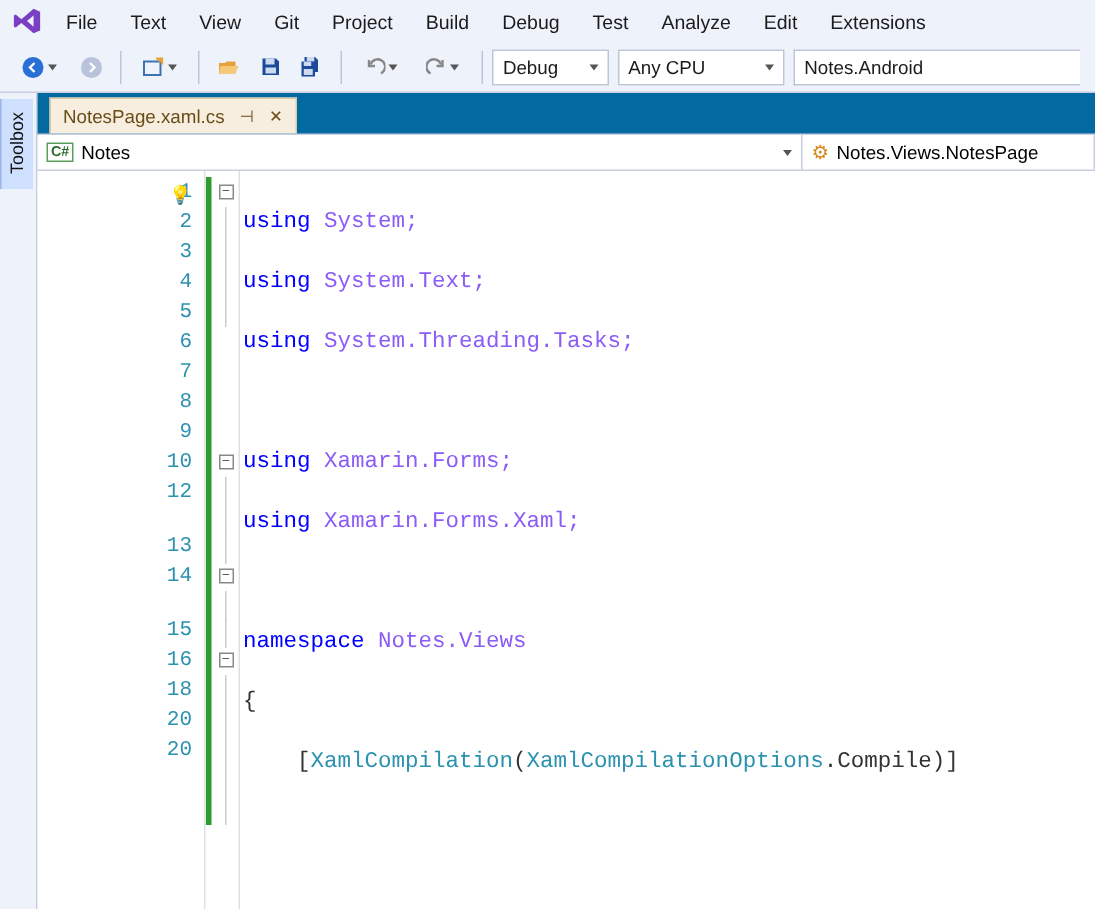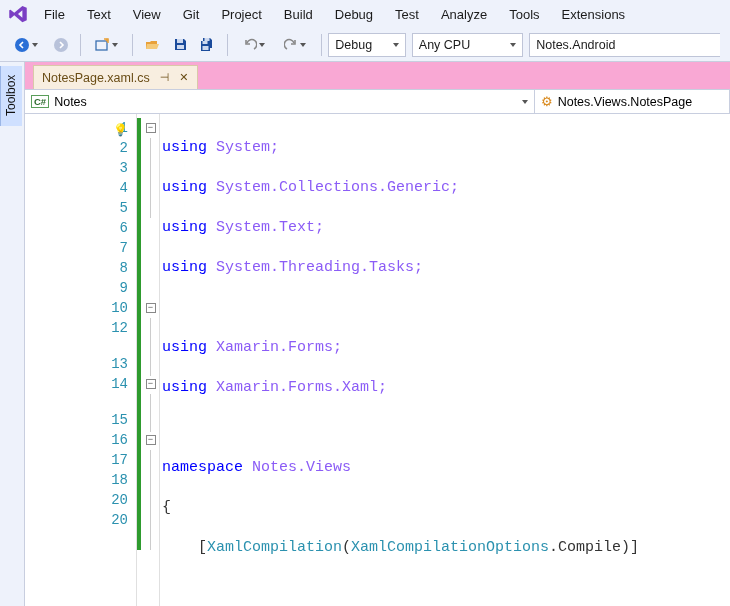--- a/index.html
+++ b/index.html
@@ -92,21 +92,21 @@
       text-align:center;
     }
     .sidebar-col{width:24px;background:#eef2fb;}
     .editor-col{
       flex:1; display:flex; flex-direction:column; background:#fff;
       border-left:1px solid #c8cedf;
     }
     
     .doctab-row{
       display:flex; align-items:flex-end; height:28px;
-      background:#f9a8d4; padding: 4px 8px 0 8px;
+      background:#0369a1; padding: 4px 8px 0 8px;
       border-bottom:1px solid #c8cedf;
     }
     .doctab{
       display:flex; align-items:center;
       height:24px; padding:0 8px;
       background:#f8eee0;
       border:1px solid #d9c9a8;
       border-bottom:none;
       font-size:12.5px;
       color:#6a4d16;
@@ -178,21 +178,21 @@
   </div>
   <div class="menu-item">File</div>
   <div class="menu-item">Text</div>
   <div class="menu-item">View</div>
   <div class="menu-item">Git</div>
   <div class="menu-item">Project</div>
   <div class="menu-item">Build</div>
   <div class="menu-item">Debug</div>
   <div class="menu-item">Test</div>
   <div class="menu-item">Analyze</div>
-  <div class="menu-item">Tools</div>
+  <div class="menu-item">Edit</div>
   <div class="menu-item">Extensions</div>
 </div>
 
 <div class="toolbar">
   <div class="tbtn wide">
     <svg width="16" height="16">
         <circle cx="8" cy="8" r="7" fill="#2a6fd6"></circle>
         <path d="M9 5 L6 8 L9 11" stroke="#fff" stroke-width="1.6" fill="none"></path>
       </svg>
     <span class="drop-caret"></span>
@@ -304,21 +304,20 @@
         <div class="ln">8</div>
         <div class="ln">9</div>
         <div class="ln">10</div>
         <div class="ln">12</div>
         <div class="ln" style="height:16px"></div>
         <div class="ln">13</div>
         <div class="ln">14</div>
         <div class="ln" style="height:16px"></div>
         <div class="ln">15</div>
         <div class="ln">16</div>
-        <div class="ln">17</div>
         <div class="ln">18</div>
         <div class="ln">20</div>
         <div class="ln">20</div>
       </div>
 
       <div class="ctn-row">
 
         <div class="track">
           <div class="tg"></div>
             <div class="tg"></div>
@@ -400,21 +399,20 @@
             <div>
               <div class="fline"></div>
             </div>
             <div>
               <div class="fline"></div>
             </div>
         </div>
 
         <div class="code-body">
 <span class="code-line"><span class="kw">using</span><span class="ns"> System;</span></span>
-<span class="code-line"><span class="kw">using</span><span class="ns"> System.Collections.Generic;</span></span>
 <span class="code-line"><span class="kw">using</span><span class="ns"> System.Text;</span></span>
 <span class="code-line"><span class="kw">using</span><span class="ns"> System.Threading.Tasks;</span></span>
 <span class="code-line"></span>
 <span class="code-line"><span class="kw">using</span><span class="ns"> Xamarin.Forms;</span></span>
 <span class="code-line"><span class="kw">using</span><span class="ns"> Xamarin.Forms.Xaml;</span></span>
 <span class="code-line"></span>
 <span class="code-line"><span class="kw">namespace</span><span class="ns"> Notes.Views</span></span>
 <span class="code-line">{</span>
 <span class="code-line"><span>    [</span><span class="typ">XamlCompilation</span><span>(</span><span class="typ">XamlCompilationOptions</span><span>.Compile)]</span></span>
 

